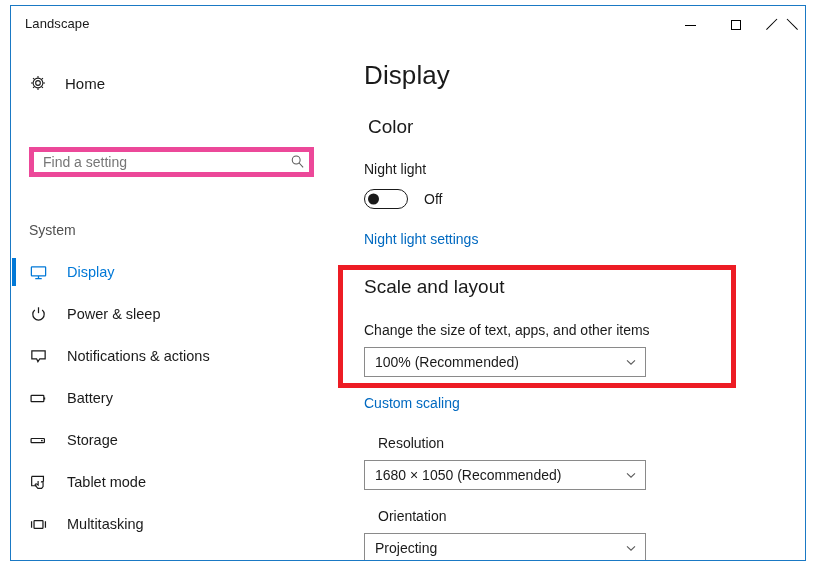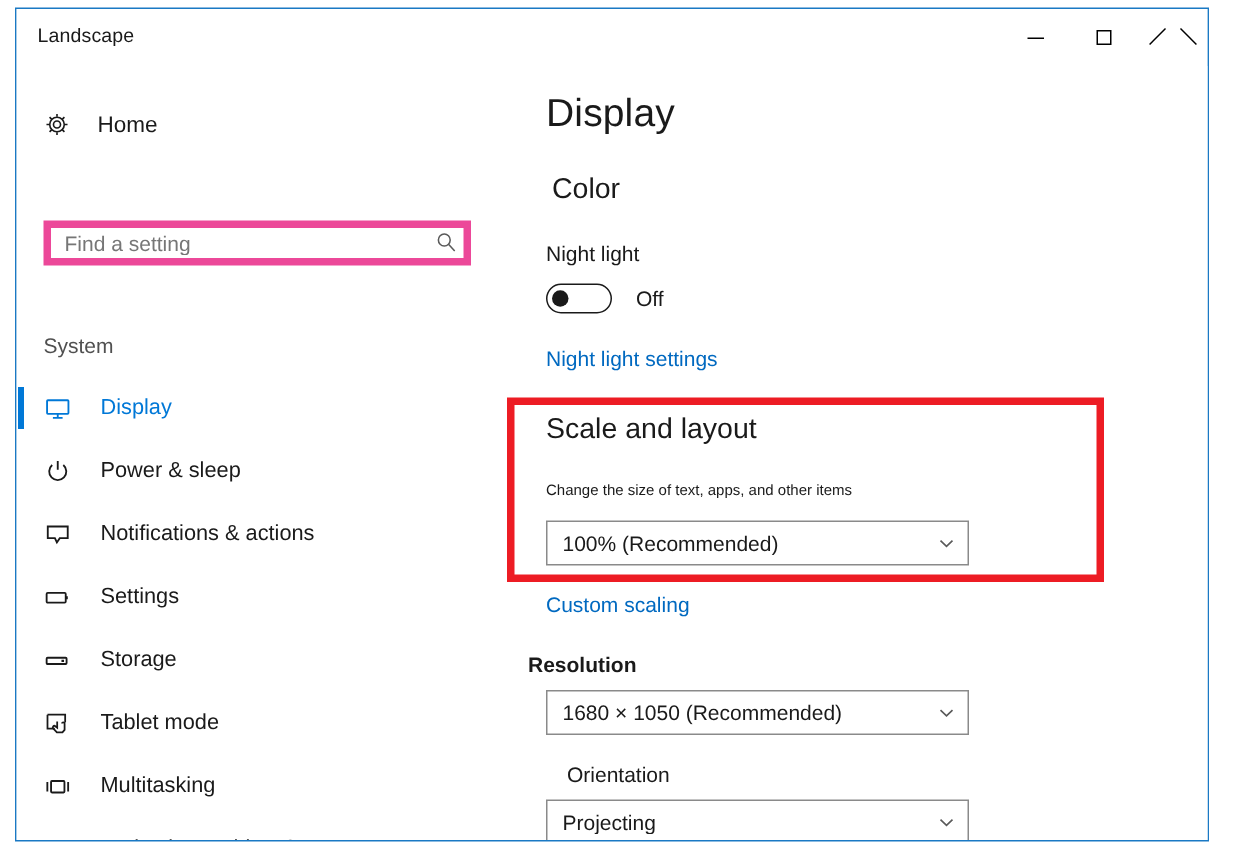--- a/index.html
+++ b/index.html
@@ -306,21 +306,21 @@
     top: 232px;
     font-size: 19px;
     font-weight: normal;
     color: #1a1a1a;
     margin: 0;
   }
   .lbl-scale {
     position: absolute;
     left: 18px;
     top: 278px;
-    font-size: 10px;
+    font-size: 14px;
     color: #1a1a1a;
   }
 
   .combo {
     position: absolute;
     box-sizing: border-box;
     height: 30px;
     border: 1px solid #8a8a8a;
     background: #ffffff;
     display: flex;
@@ -340,21 +340,21 @@
     height: 16px;
     display: flex;
     align-items: center;
     justify-content: center;
     color: #5a5a5a;
     flex: 0 0 auto;
   }
 
   .combo-scale      { left: 18px; top: 303px; width: 282px; }
   .lnk-custom       { position: absolute; left: 18px; top: 351px; }
-  .lbl-resolution   { position: absolute; left: 6px; top: 391px; font-size: 14px; color: #1a1a1a; font-weight: bold; }
+  .lbl-resolution   { position: absolute; left: 32px; top: 391px; font-size: 14px; color: #1a1a1a; }
   .combo-resolution { left: 18px; top: 416px; width: 282px; }
   .lbl-orientation  { position: absolute; left: 32px; top: 464px; font-size: 14px; color: #1a1a1a; }
   .combo-orientation{ left: 18px; top: 489px; width: 282px; }
 
   
   .redbox {
     position: absolute;
     left: 338px;
     top: 265px;
     width: 398px;
@@ -448,21 +448,21 @@
         </div>
 
         <div class="navitem">
           <span class="sel-bar"></span>
           <span class="nav-icon">
             <svg width="19" height="19" viewBox="0 0 20 20" fill="none" stroke="currentColor" stroke-width="1.3">
               <rect x="2.2" y="6.6" width="13.4" height="6.8" rx="0.8"></rect>
               <path d="M16.4 8.9v2.2"></path>
             </svg>
           </span>
-          <span class="nav-label">Settings</span>
+          <span class="nav-label">Battery</span>
         </div>
 
         <div class="navitem">
           <span class="sel-bar"></span>
           <span class="nav-icon">
             <svg width="19" height="19" viewBox="0 0 20 20" fill="none" stroke="currentColor" stroke-width="1.3">
               <rect x="2.2" y="7.9" width="14" height="4.4" rx="0.7"></rect>
               <path d="M12.6 10.1h1.8" stroke-width="1.5"></path>
             </svg>
           </span>

